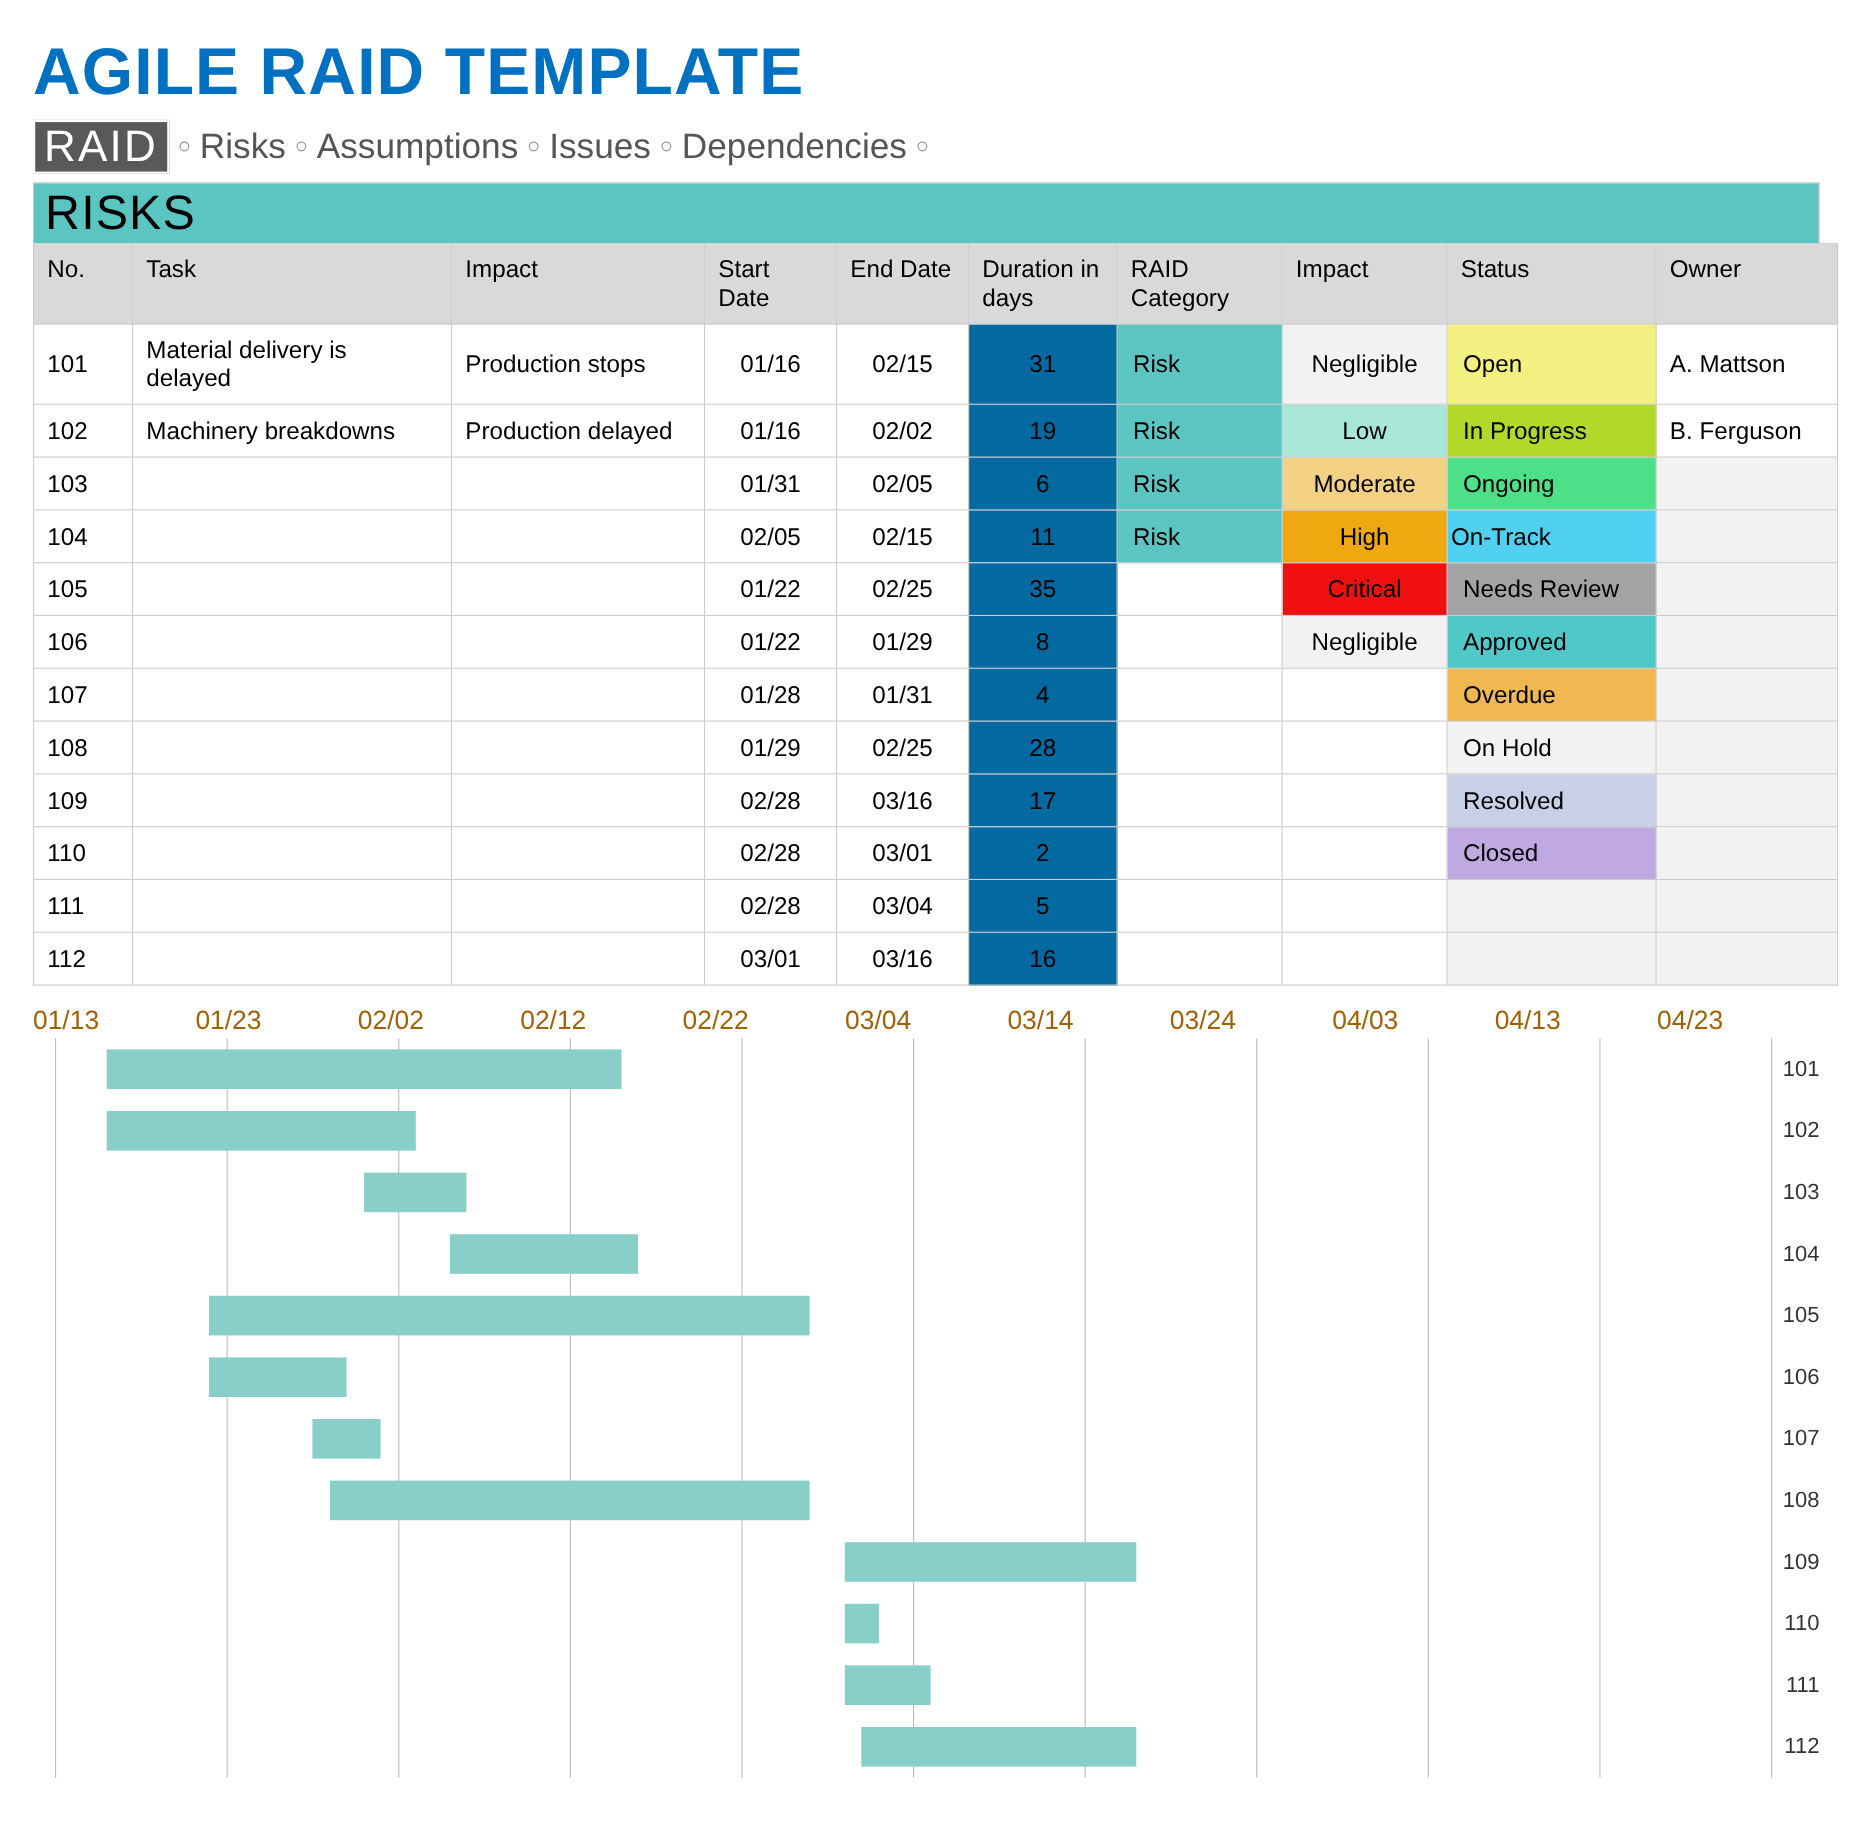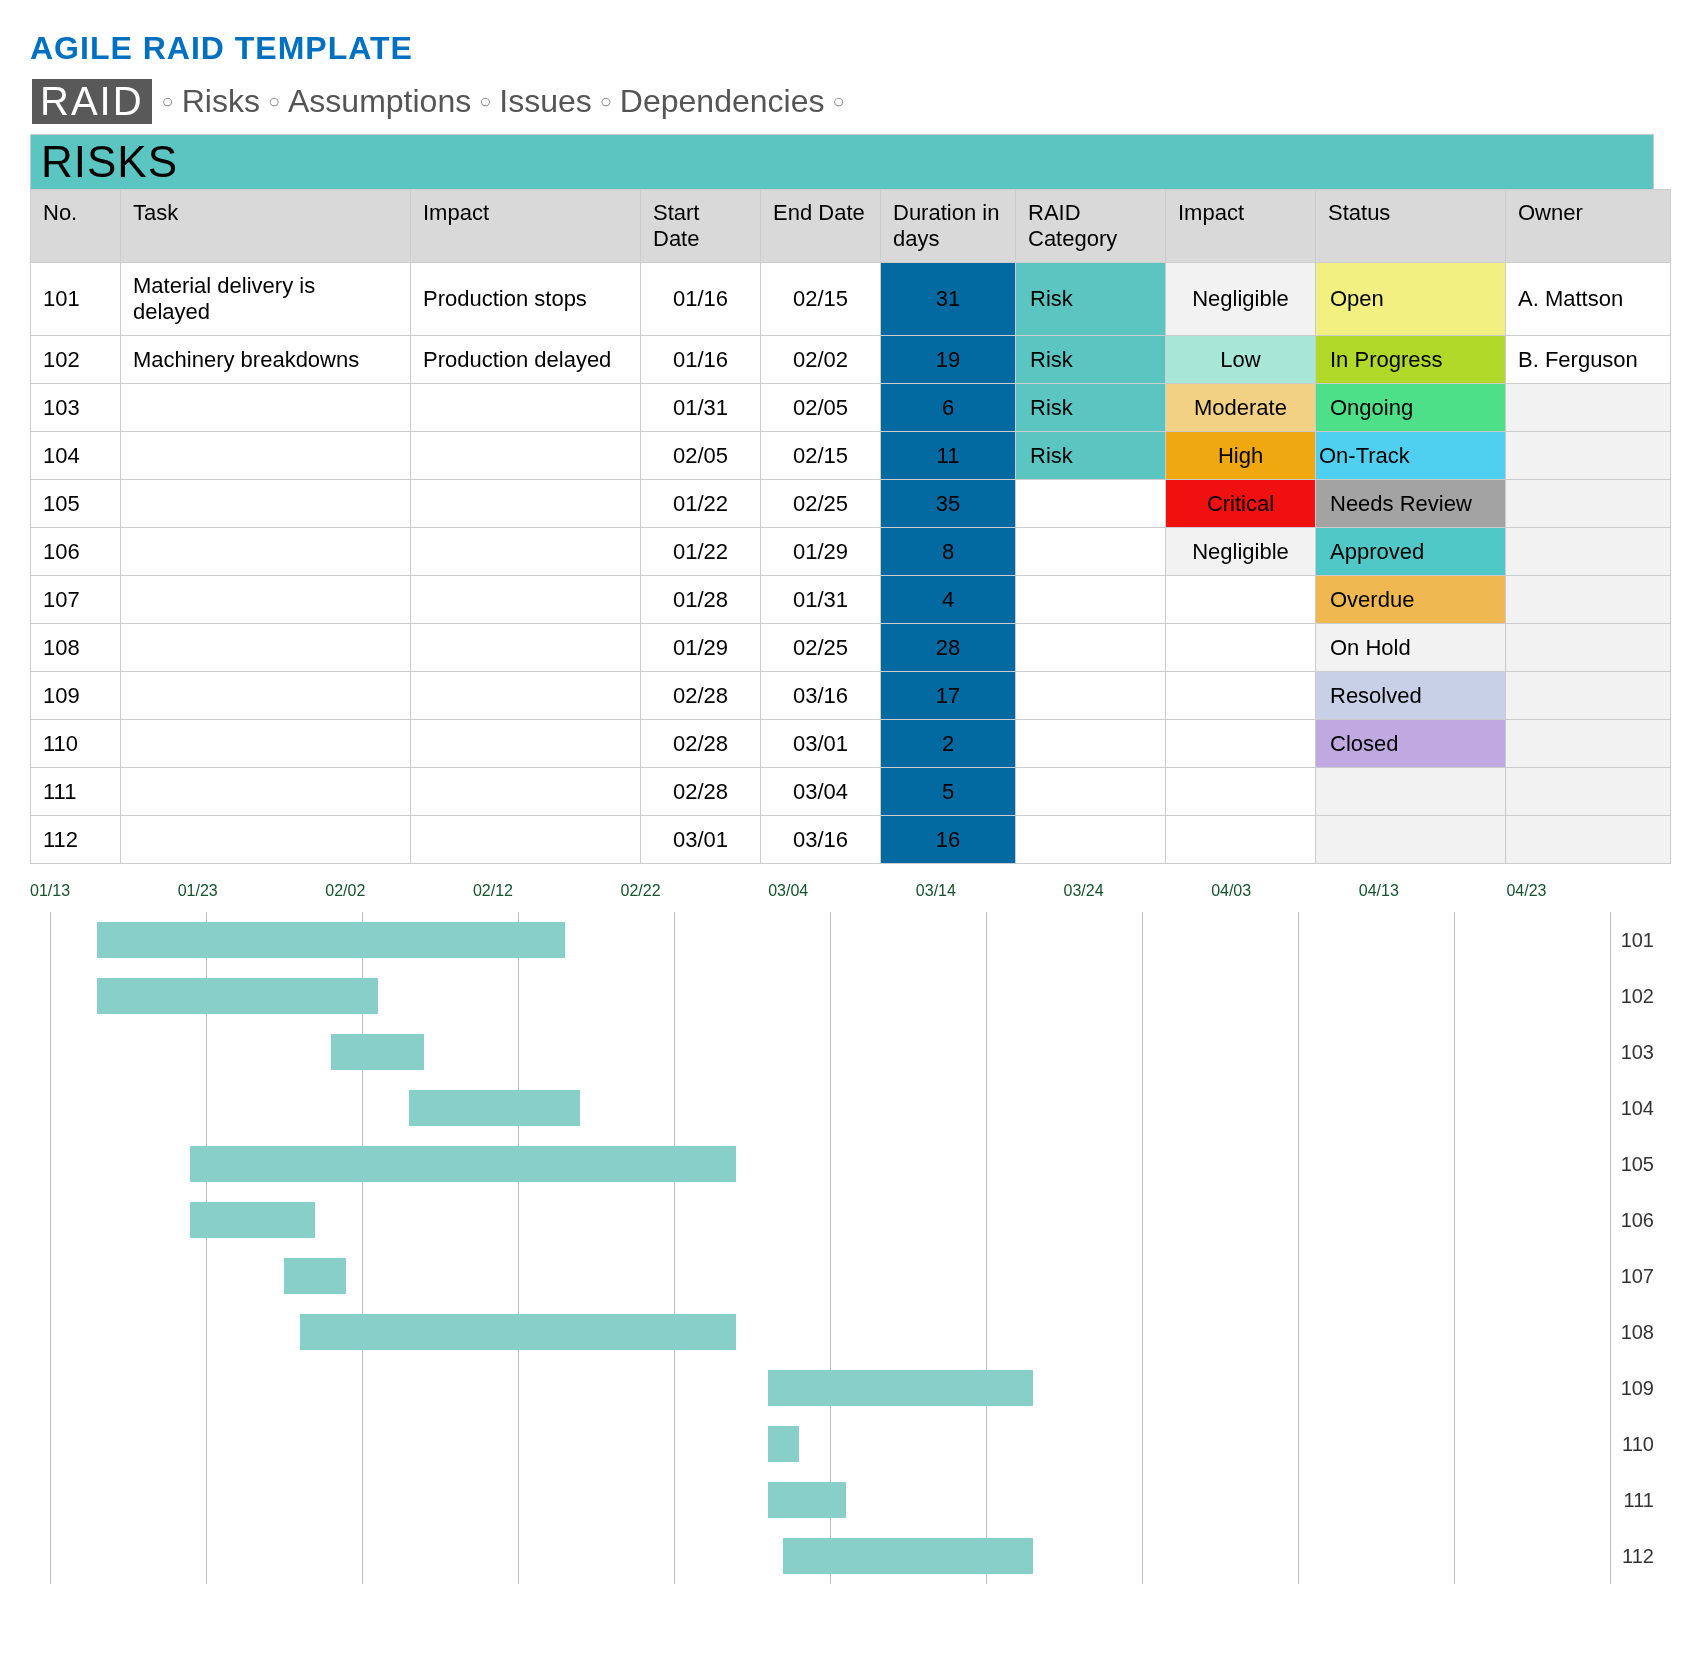--- a/index.html
+++ b/index.html
@@ -5,21 +5,21 @@
   * { box-sizing: border-box; }
   body {
     font-family: "Century Gothic", "Avant Garde", sans-serif;
     margin: 0;
     padding: 30px;
     background: #fff;
     color: #000;
     width: 1684px;
   }
   .page-title {
-    font-size: 32px;
+    font-size: 60px;
     font-weight: bold;
     color: #0070C0;
     margin: 0 0 10px 0;
     letter-spacing: 1px;
   }
   .subtitle-row {
     display: flex;
     align-items: center;
     gap: 8px;
     margin-bottom: 8px;
@@ -71,22 +71,22 @@
   .col-imp { width: 150px; }
   .col-status { width: 190px; }
   .col-owner { width: 165px; }
   .cell-dur { background: #0369a1; }
   .gantt-wrap {
     margin-top: 18px;
     position: relative;
   }
   .gantt-axis {
     display: flex;
-    font-size: 16px;
-    color: #14532d;
+    font-size: 24px;
+    color: #a16207;
     position: relative;
     height: 30px;
     border-bottom: none;
   }
   .gantt-axis div {
     flex: 1;
     text-align: left;
   }
   .gantt-body {
     position: relative;

